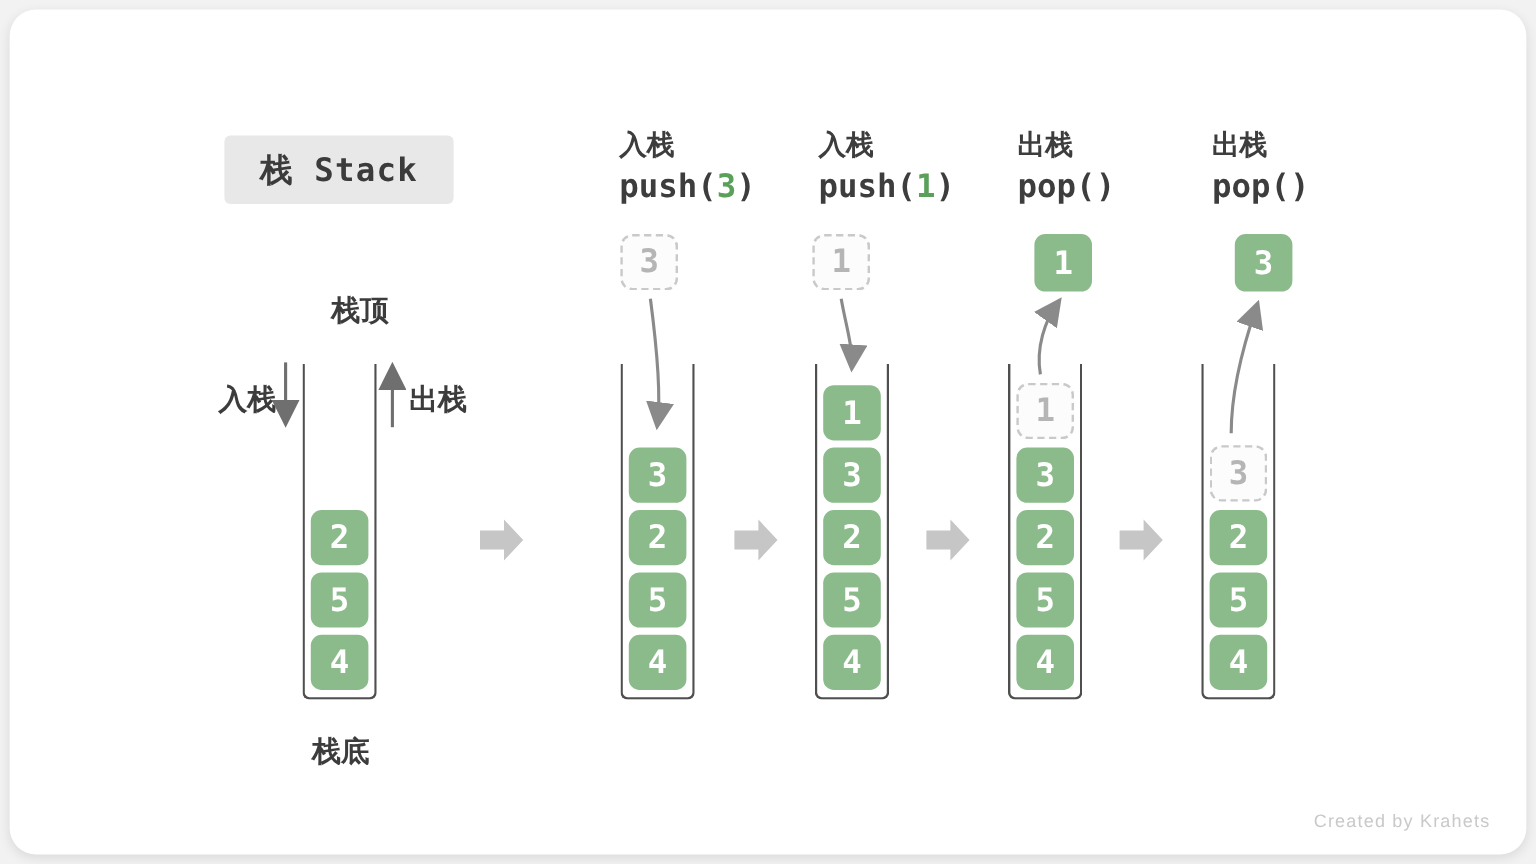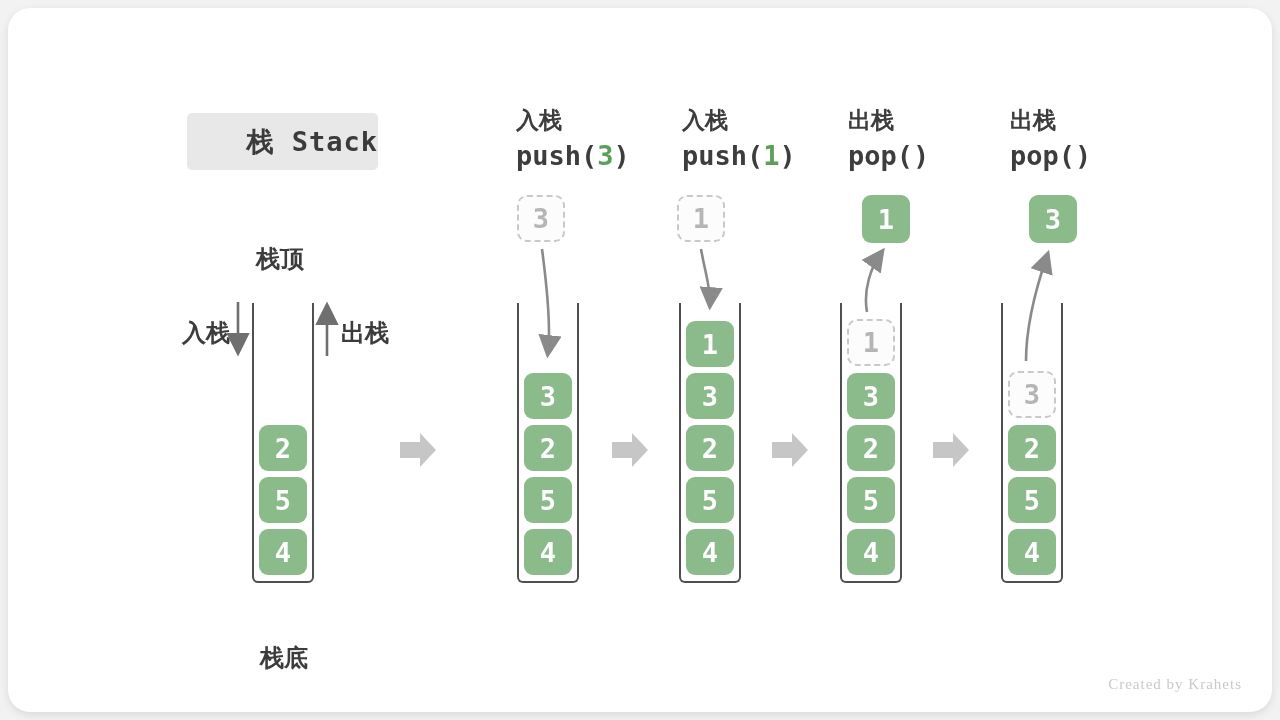--- a/index.html
+++ b/index.html
@@ -9,21 +9,21 @@
     font-family:"DejaVu Sans", sans-serif;
   }
   .card{
     position:absolute;left:8px;top:8px;width:1264px;height:704px;
     background:#ffffff;border-radius:22px;
     box-shadow:0 3px 10px rgba(0,0,0,0.10);
   }
   .title-box{
     position:absolute;left:187px;top:113px;width:191px;height:57px;
     background:#e8e8e8;border-radius:5px;
-    display:flex;align-items:center;justify-content:flex-end;
+    display:flex;align-items:center;justify-content:center;
     font-family:"DejaVu Sans Mono", monospace;
     font-size:27px;font-weight:600;color:#3b3b3b;letter-spacing:1px;
   }
   .cn-label{
     position:absolute;
     font-size:24px;font-weight:700;color:#3c3c3c;
     white-space:nowrap;
   }
   .centered{transform:translateX(-50%);}
   .stack-container{
@@ -51,35 +51,35 @@
   .op-cn{font-size:23px;font-weight:700;color:#3d3d3d;}
   .op-code{
     margin-top:4px;
     font-family:"DejaVu Sans Mono", monospace;
     font-size:27px;font-weight:600;color:#3d3d3d;
   }
   .op-code .arg{color:#5aa05a;}
   .svg-overlay{position:absolute;left:0;top:0;pointer-events:none;}
   .watermark{
     position:absolute;right:38px;top:676px;
-    font-family:Liberation Serif, serif;
+    font-family:Liberation Sans, sans-serif;
     font-size:15px;color:#c9c9c9;letter-spacing:1px;
   }
 </style>
 </head>
 <body>
 
 <div class="card"></div>
 
 <div class="title-box">
   <span>栈 Stack</span>
 </div>
 
-<div class="cn-label centered" style="left:280px;top:243px;">栈顶</div>
-<div class="cn-label centered" style="left:284px;top:642px;">栈底</div>
+<div class="cn-label centered" style="left:300px;top:243px;">栈顶</div>
+<div class="cn-label centered" style="left:284px;top:610px;">栈底</div>
 <div class="cn-label" style="left:182px;top:317px;">入栈</div>
 <div class="cn-label" style="left:341px;top:317px;">出栈</div>
 
 <div class="op-label" style="left:516px;">
   <div class="op-cn">入栈</div>
   <div class="op-code"><span>push(</span><span class="arg">3</span><span>)</span></div>
 </div>
 <div class="op-label" style="left:682px;">
   <div class="op-cn">入栈</div>
   <div class="op-code"><span>push(</span><span class="arg">1</span><span>)</span></div>

